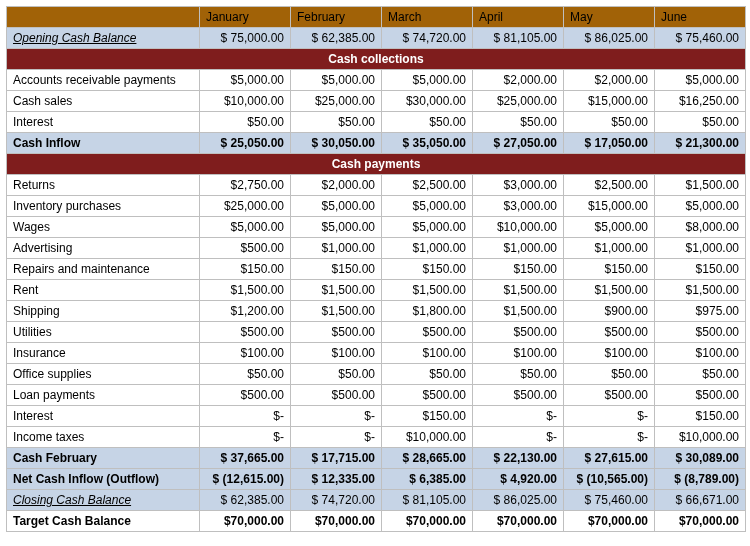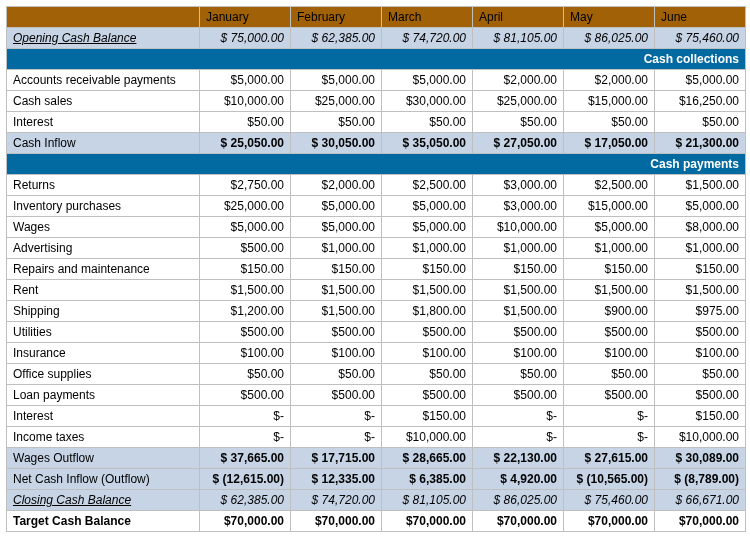--- a/index.html
+++ b/index.html
@@ -26,35 +26,34 @@
   }
   th {
     font-weight: normal;
     text-align: left;
     background: #a16207;
   }
   td.lbl { text-align: left; }
   col.c0 { width: 193px; }
   col.cn { width: 91px; }
   .section-dark td {
-    background: #0369a1;
+    background: #7f1d1d;
     color: #fff;
     font-weight: bold;
-    text-align: right;
+    text-align: center;
   }
   .band-blue td {
     background: #c6d4e6;
-    font-style: italic;
   }
   .band-blue td.lbl { font-style: italic; text-decoration: underline; }
   .band-total td {
     background: #c6d4e6;
     font-weight: bold;
   }
-  .band-total td.lbl { font-weight: normal; font-style: normal; margin-top: 20px; }
+  .band-total td.lbl { font-weight: bold; font-style: normal; margin-top: 20px; }
   .bold td { font-weight: bold; }
 </style>
 </head>
 <body>
 
 <table>
   <colgroup>
     <col class="c0">
       <col class="cn">
       <col class="cn">
@@ -240,21 +239,21 @@
         <td class="lbl">Income taxes</td>
         <td>$-</td>
         <td>$-</td>
         <td>$10,000.00</td>
         <td>$-</td>
         <td>$-</td>
         <td>$10,000.00</td>
       </tr>
 
   <tr class="band-total">
-    <td class="lbl">Wages Outflow</td>
+    <td class="lbl">Cash February</td>
     <td>$  37,665.00</td>
         <td>$  17,715.00</td>
         <td>$   28,665.00</td>
         <td>$   22,130.00</td>
         <td>$   27,615.00</td>
         <td>$   30,089.00</td>
   </tr>
   <tr class="band-total">
     <td class="lbl">Net Cash Inflow (Outflow)</td>
     <td>$ (12,615.00)</td>

